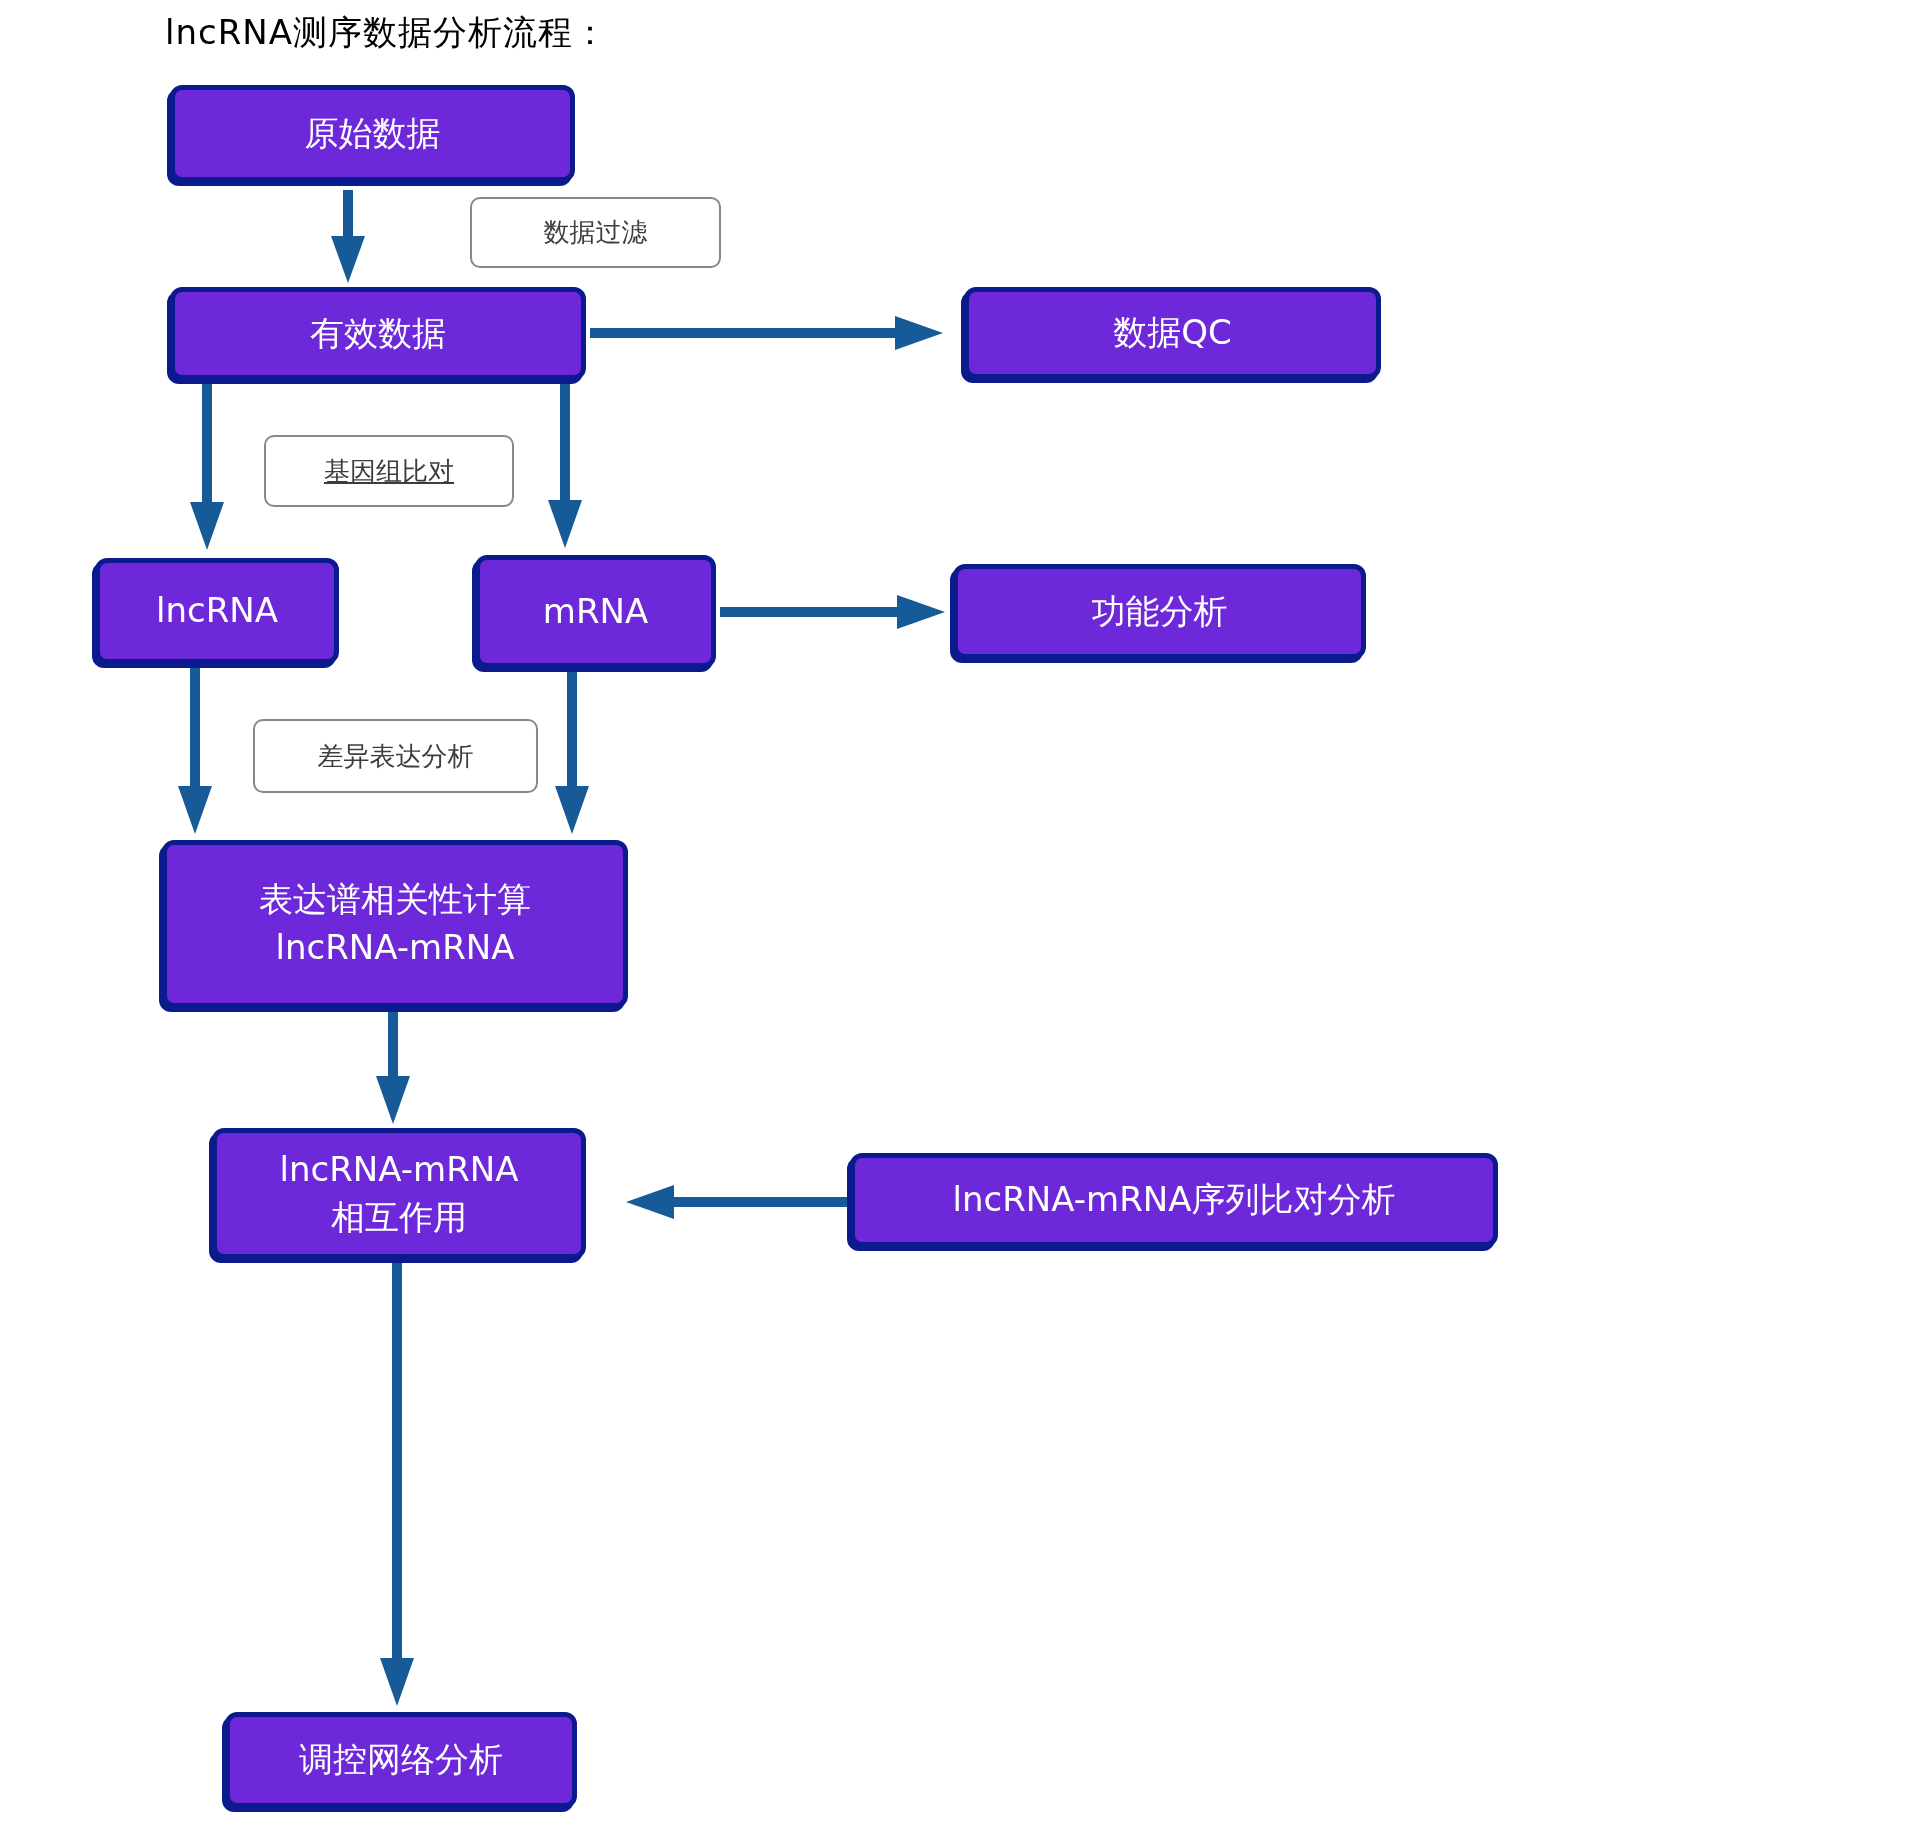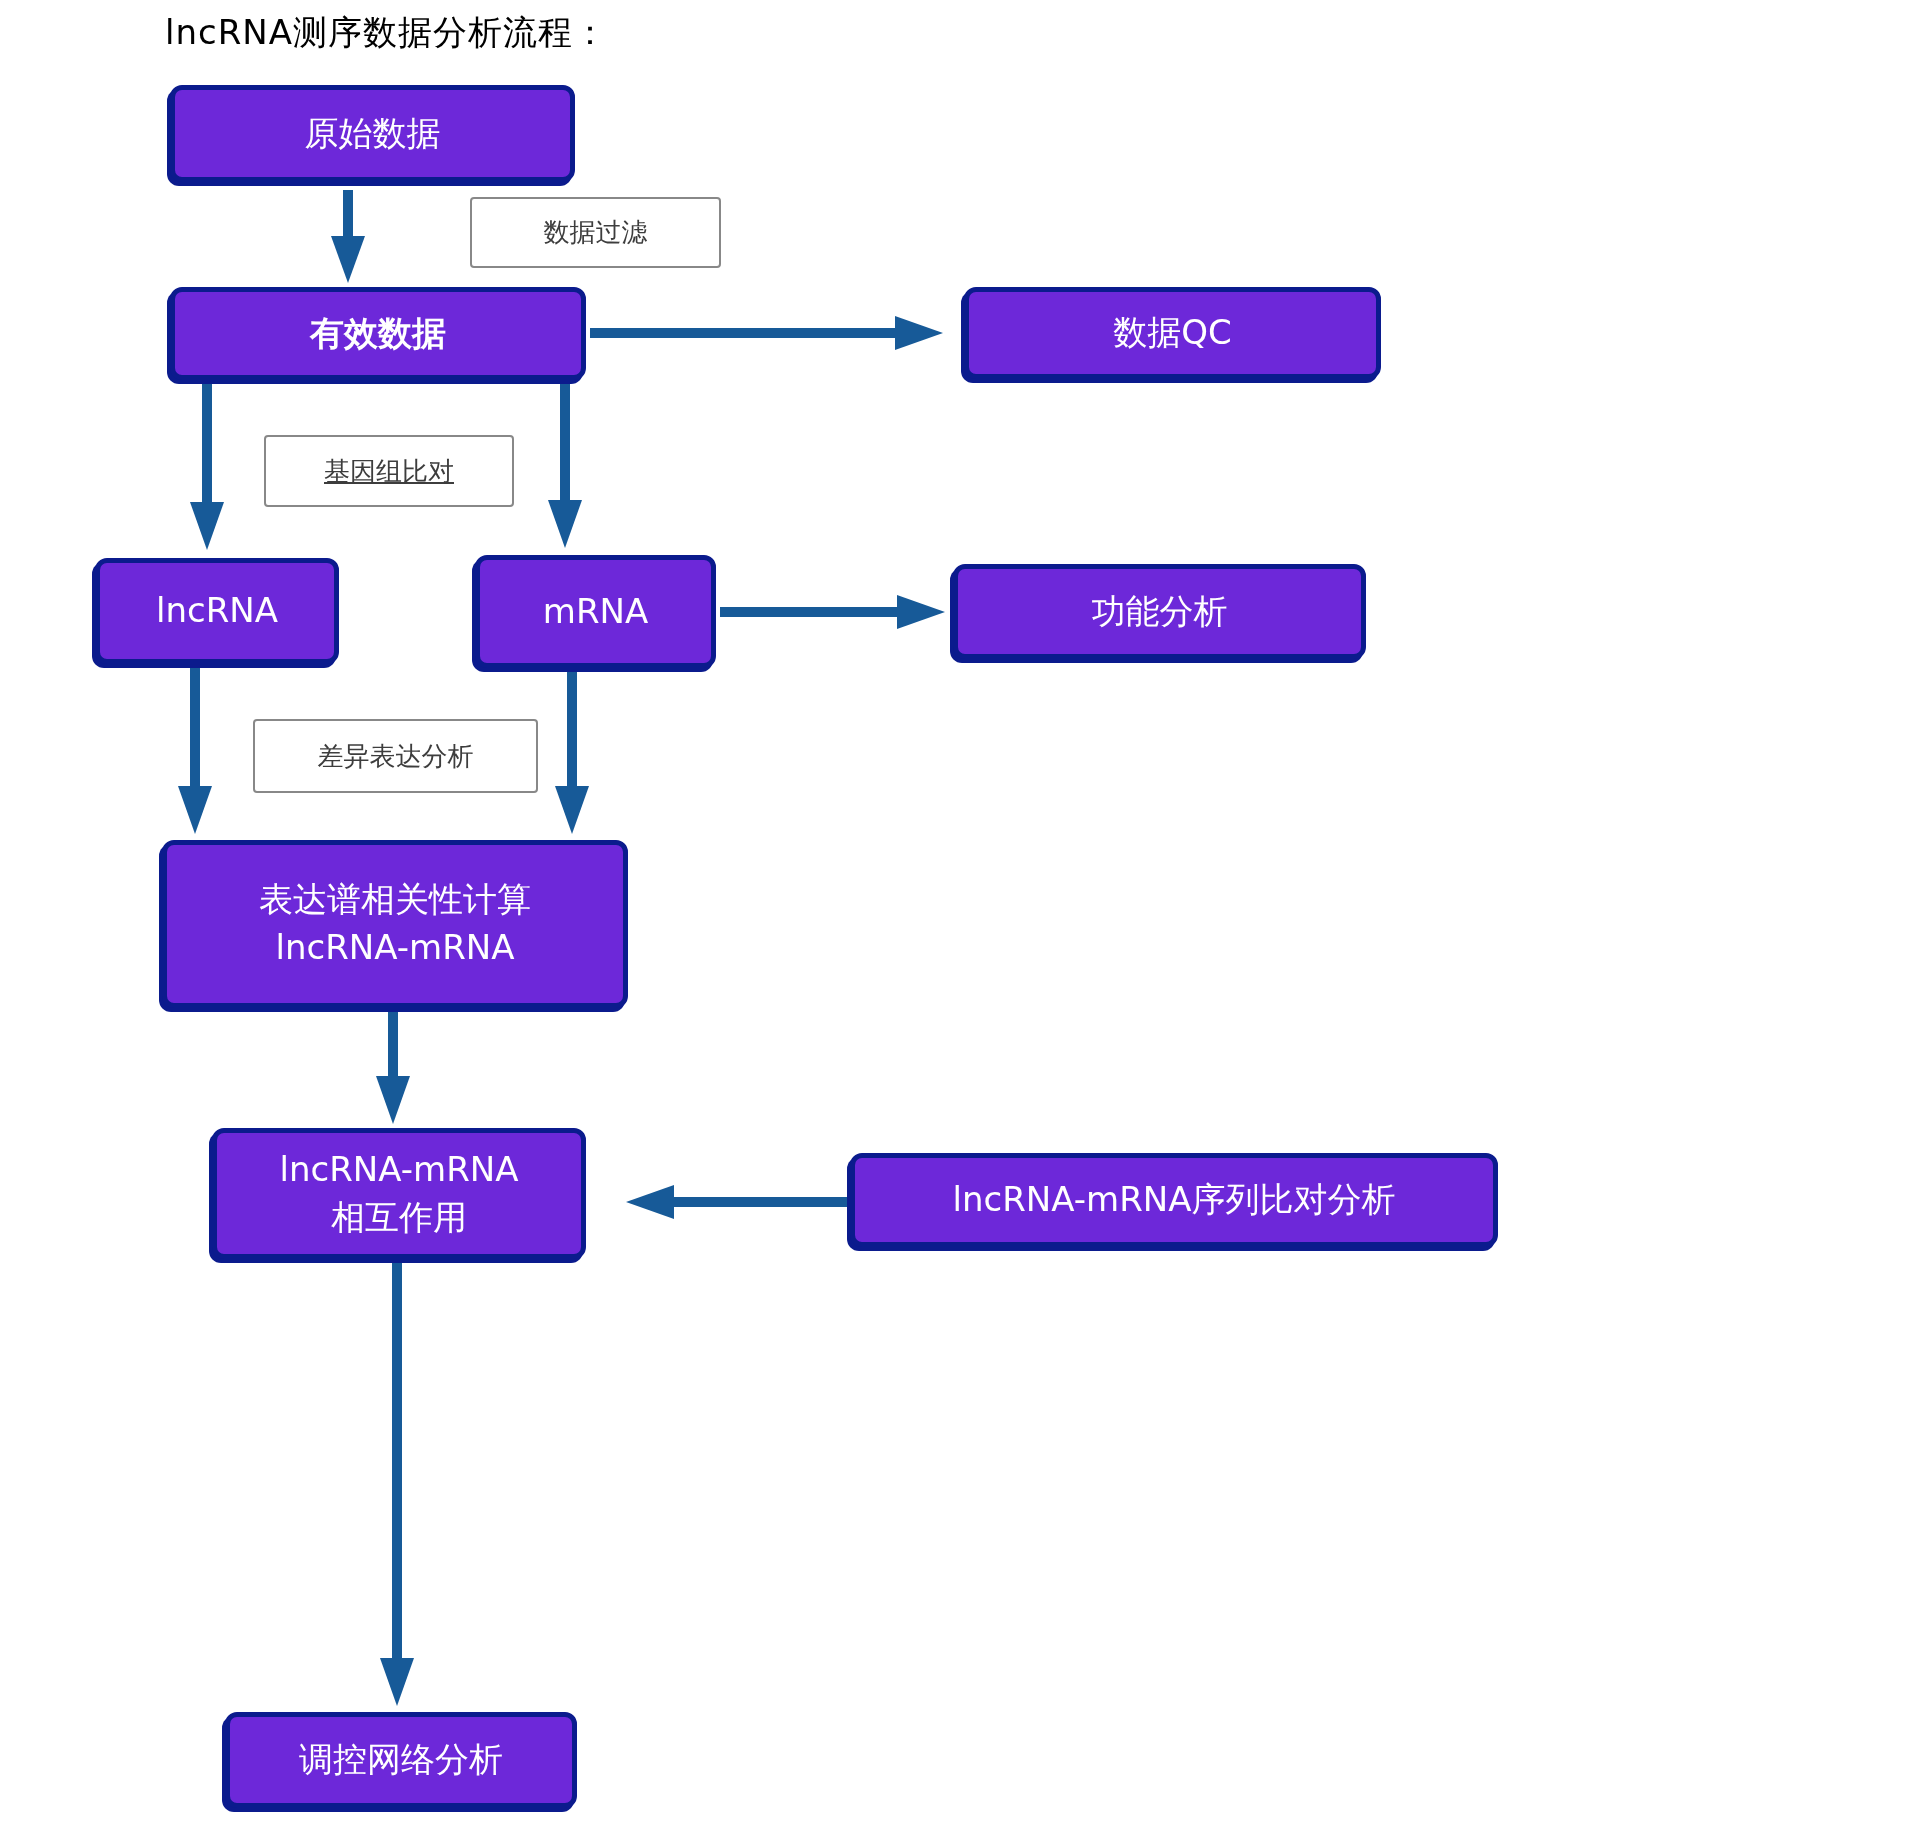--- a/index.html
+++ b/index.html
@@ -34,21 +34,21 @@
     font-size: 34px;
     line-height: 1.4;
     box-sizing: border-box;
     text-align: center;
     white-space: nowrap;
   }
   .edge-label {
     position: absolute;
     background: #ffffff;
     border: 2px solid #888888;
-    border-radius: 4px;
+    border-radius: 10px;
     color: #3d3d3d;
     display: flex;
     align-items: center;
     justify-content: center;
     font-size: 26px;
     box-sizing: border-box;
     white-space: nowrap;
   }
   .arrows {
     position: absolute;
@@ -117,21 +117,21 @@
     <g>
       <line x1="397" y1="1261" x2="397" y2="1660"></line>
       <polygon points="380,1658 414,1658 397,1706"></polygon>
     </g>
   </svg>
 
   <div class="node" style="left:170px; top:85px; width:405px; height:97px;">
     <span>原始数据</span>
   </div>
 
-  <div class="node" style="left:170px; top:287px; width:416px; height:93px;font-weight:bold;">
+  <div class="node" style="left:170px; top:287px; width:416px; height:93px;">
     <span>有效数据</span>
   </div>
 
   <div class="node" style="left:964px; top:287px; width:417px; height:92px;">
     <span>数据QC</span>
   </div>
 
   <div class="node" style="left:95px; top:558px; width:244px; height:106px;">
     <span>lncRNA</span>
   </div>

